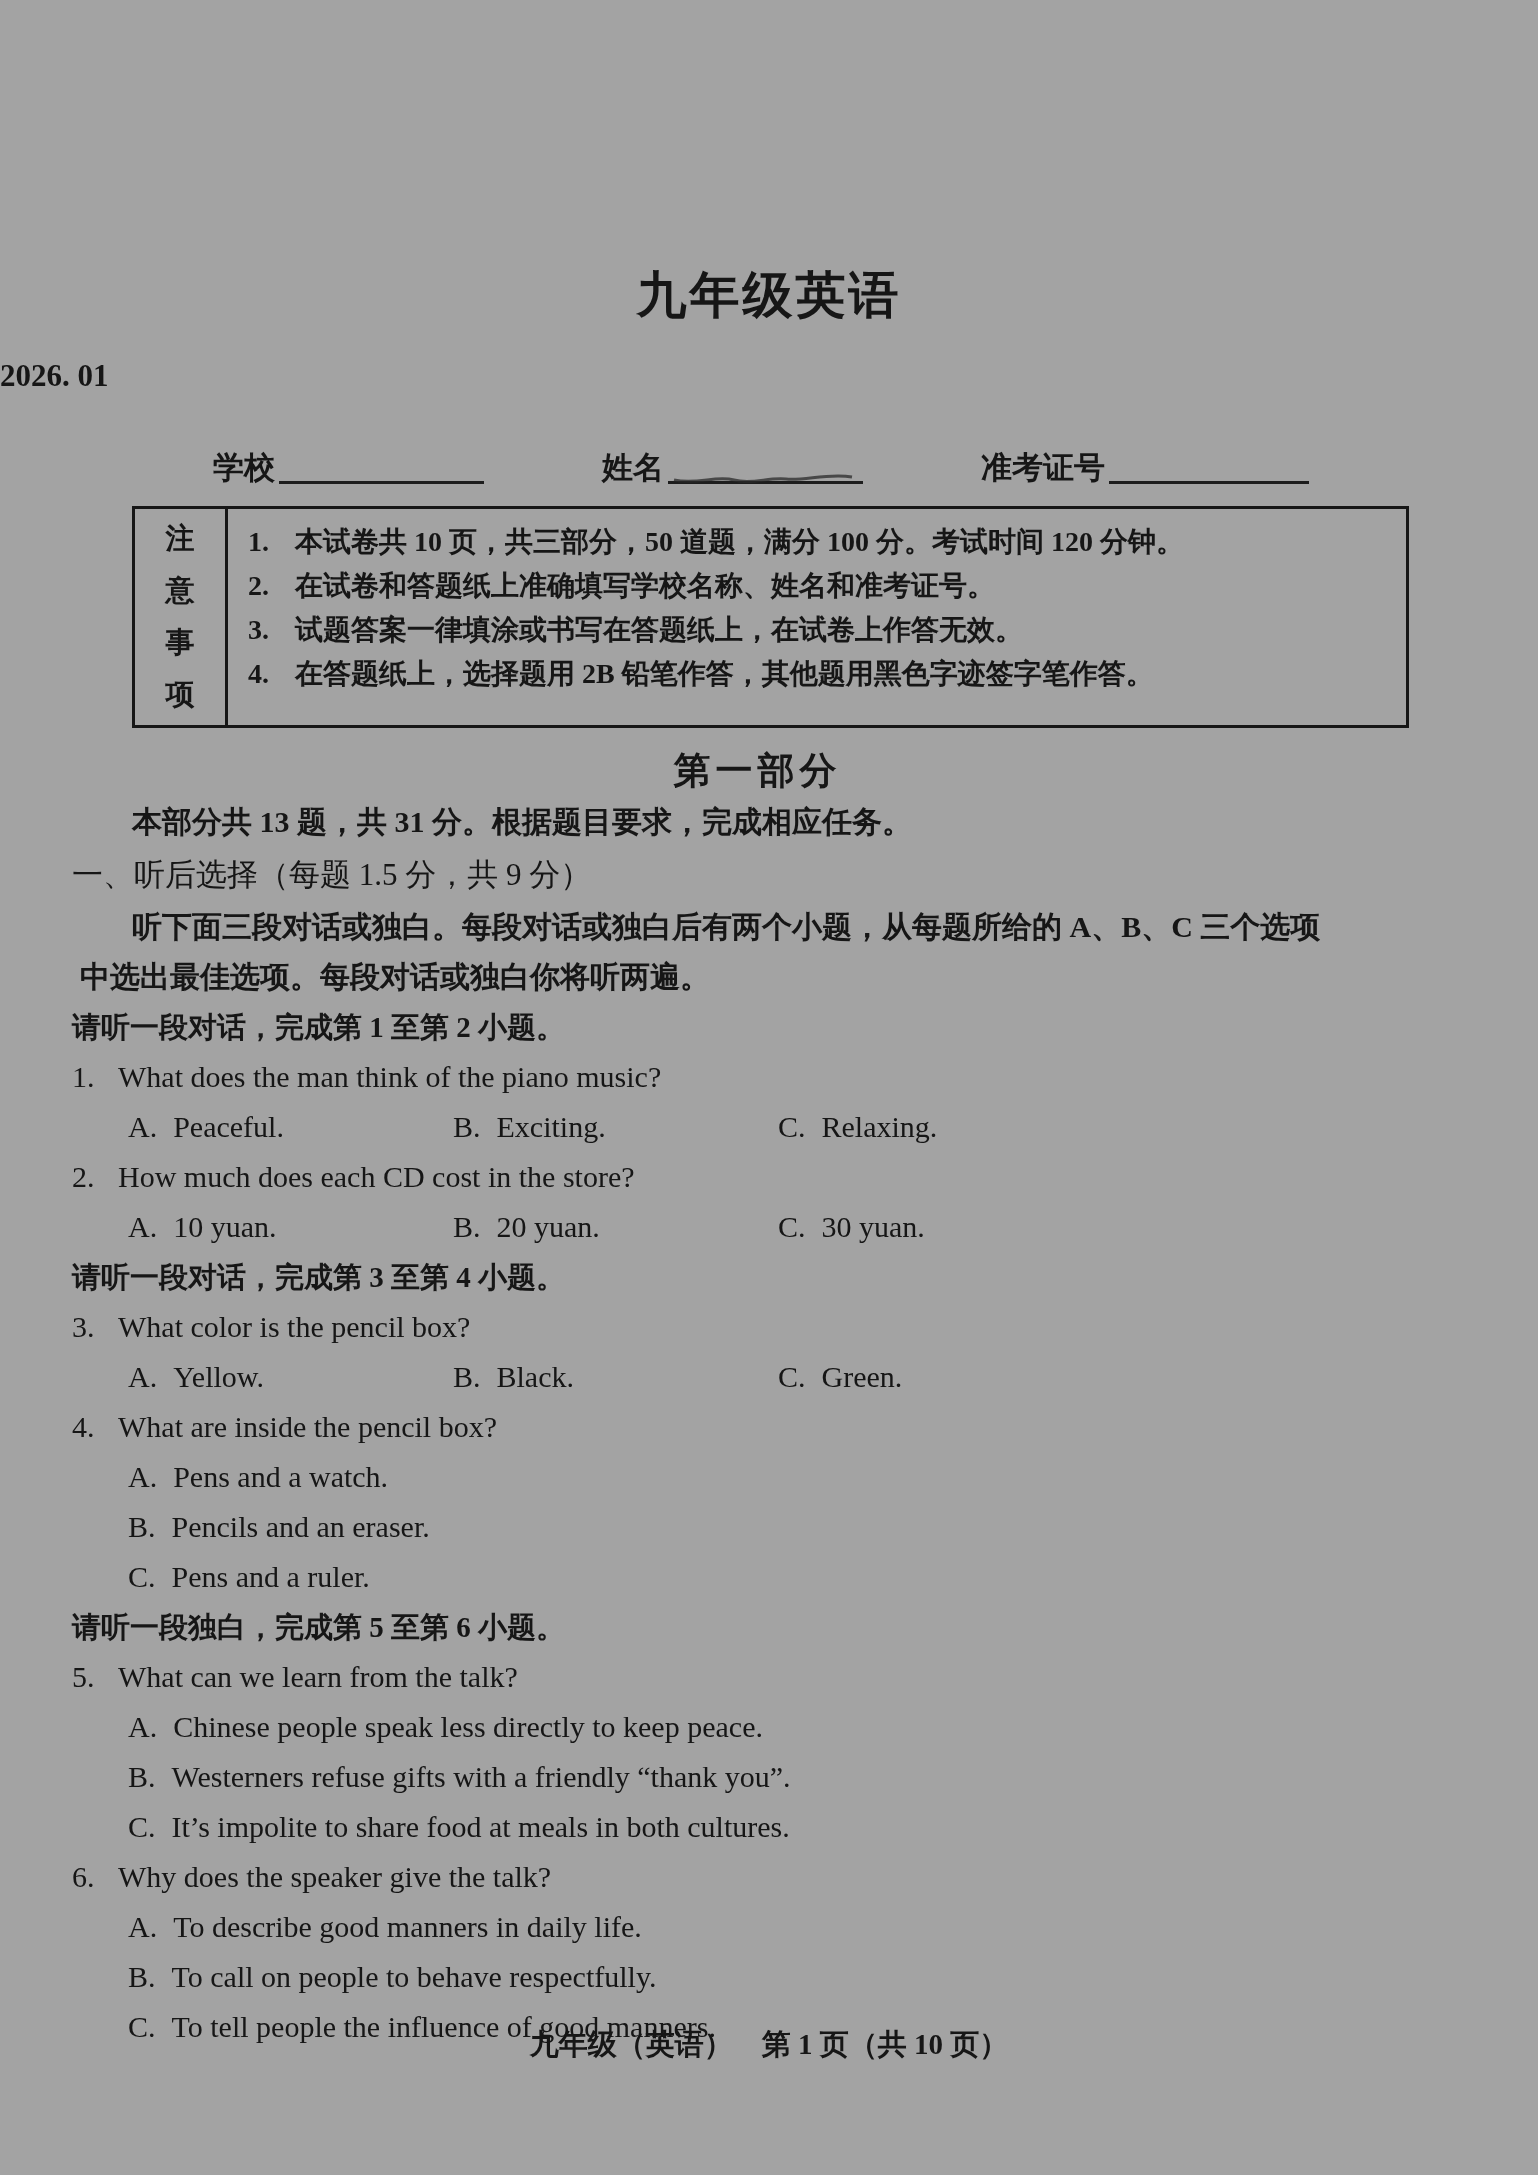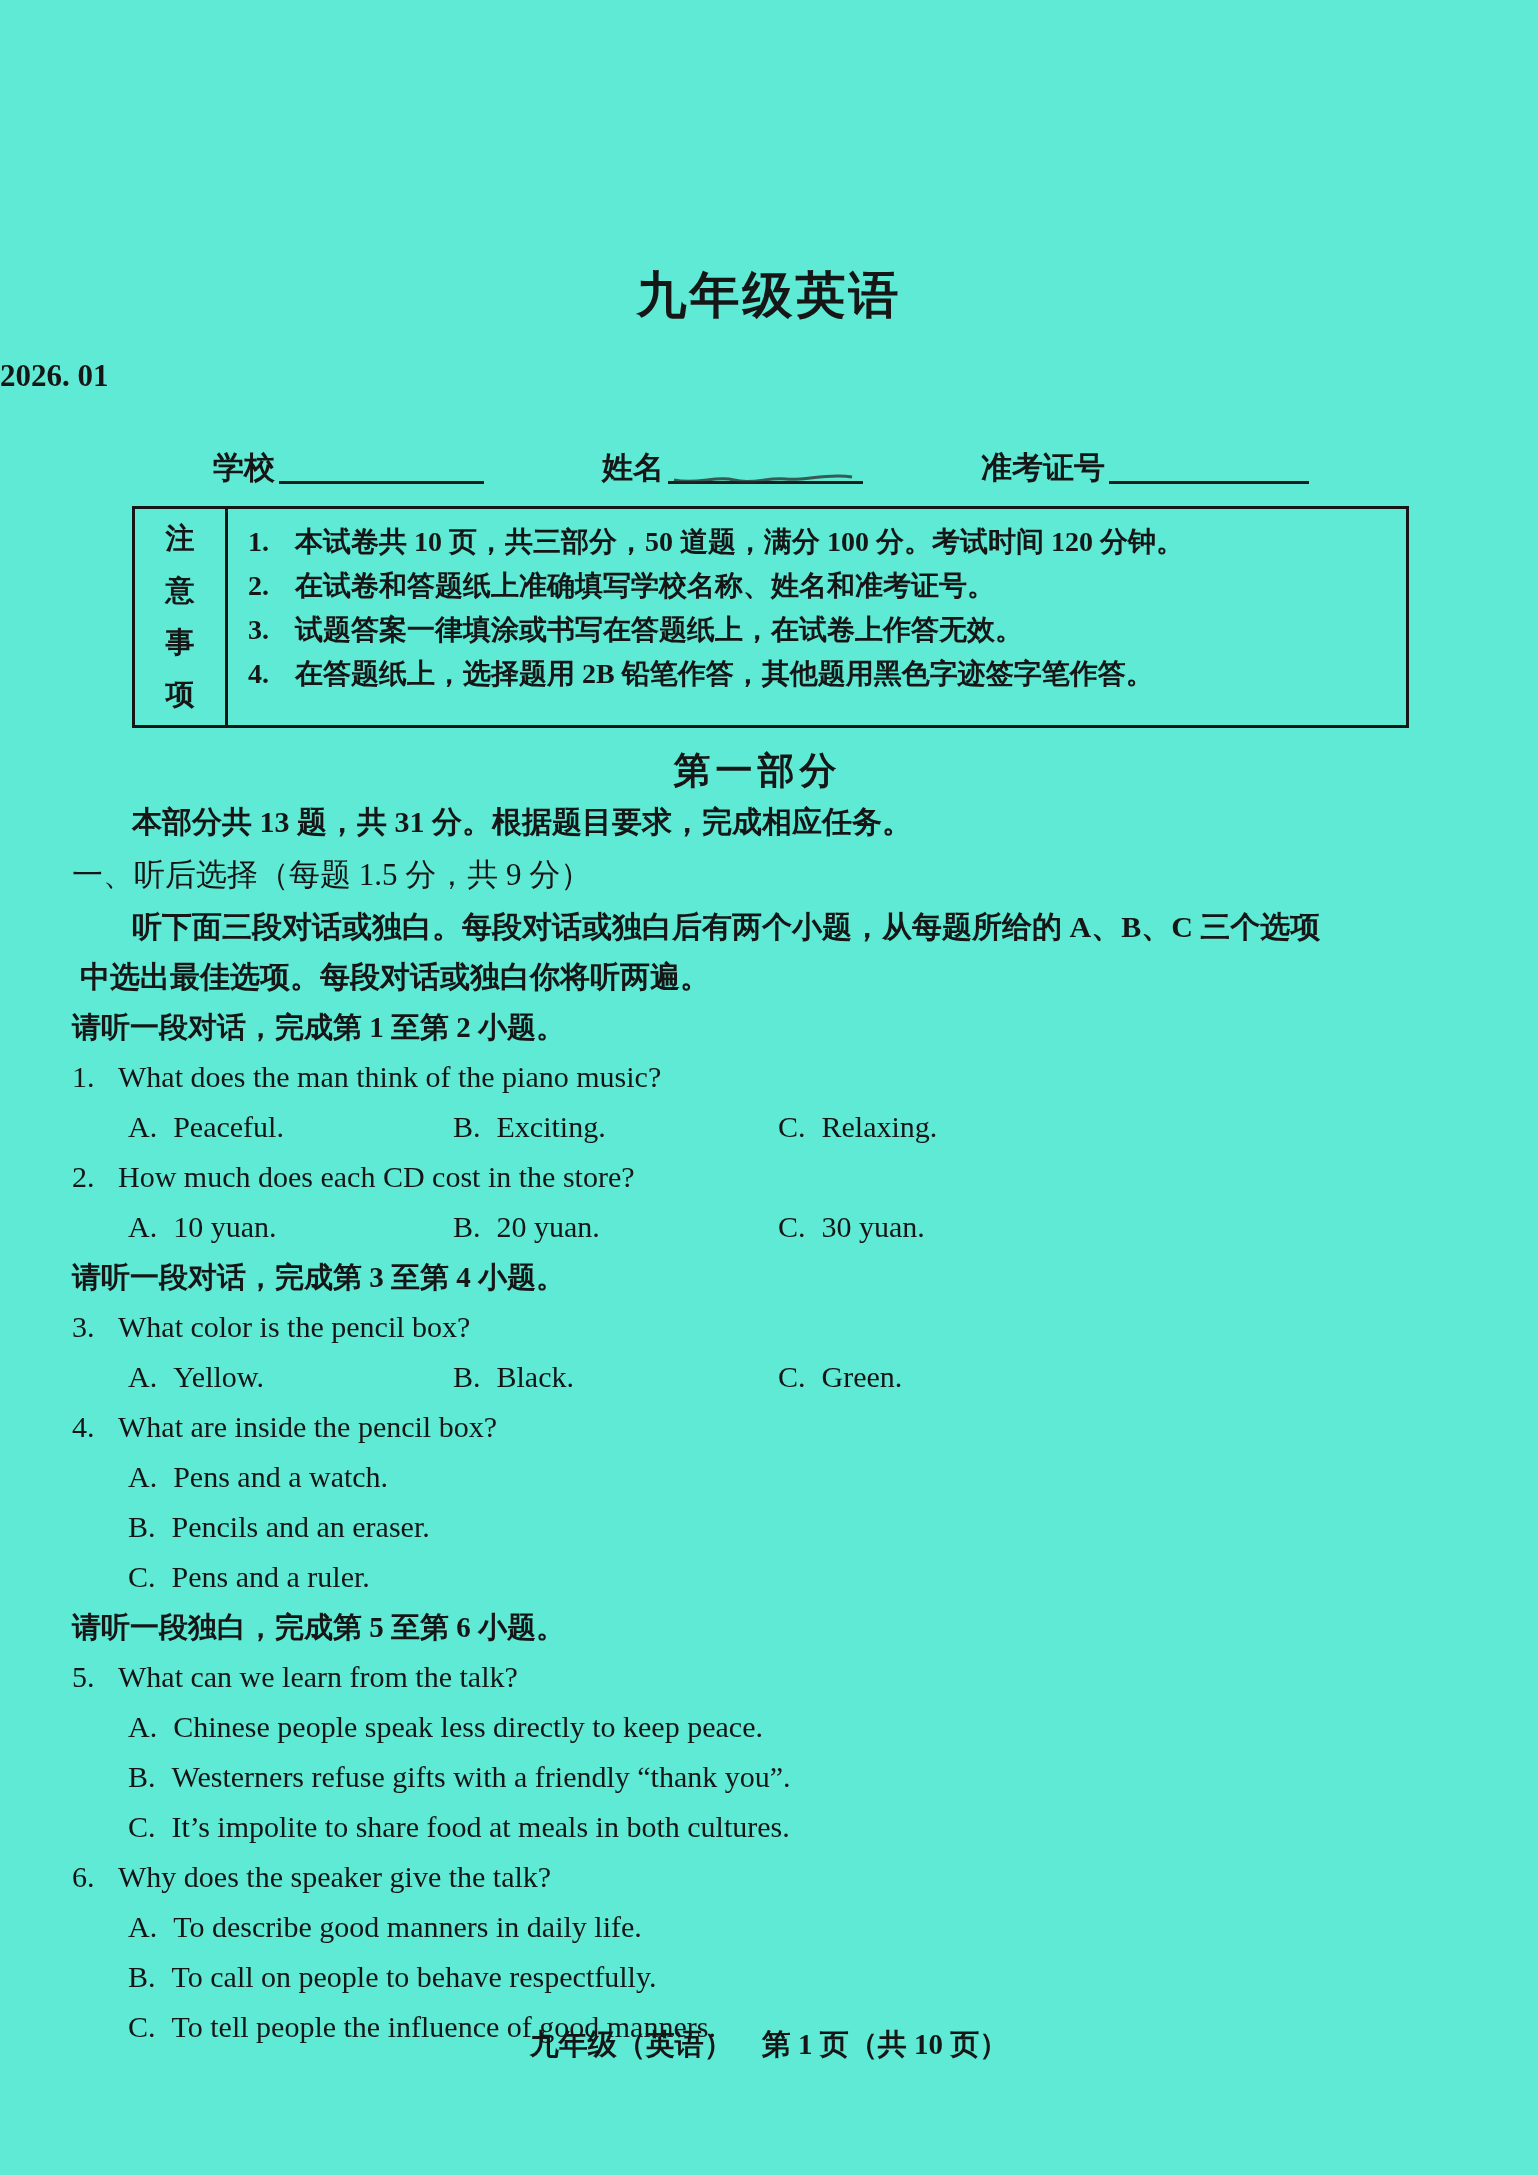--- a/index.html
+++ b/index.html
@@ -1,21 +1,21 @@
 <!DOCTYPE html>
 <html><head>
 <meta charset="utf-8">
 <style>
   html,body{margin:0;padding:0;}
   body{background:#e8e8e8;}
   .page{
     position:relative;
     width:1538px;height:2175px;
     margin:0 auto;
-    background:#5eead4;
+    background:#a3a3a3;
     color:#161616;
     font-family:"Liberation Serif","DejaVu Serif",serif;
     overflow:hidden;
     box-sizing:border-box;
   }
   .title{
     padding-top:232px;
     text-align:center;
     font-size:50px;
     font-weight:bold;

